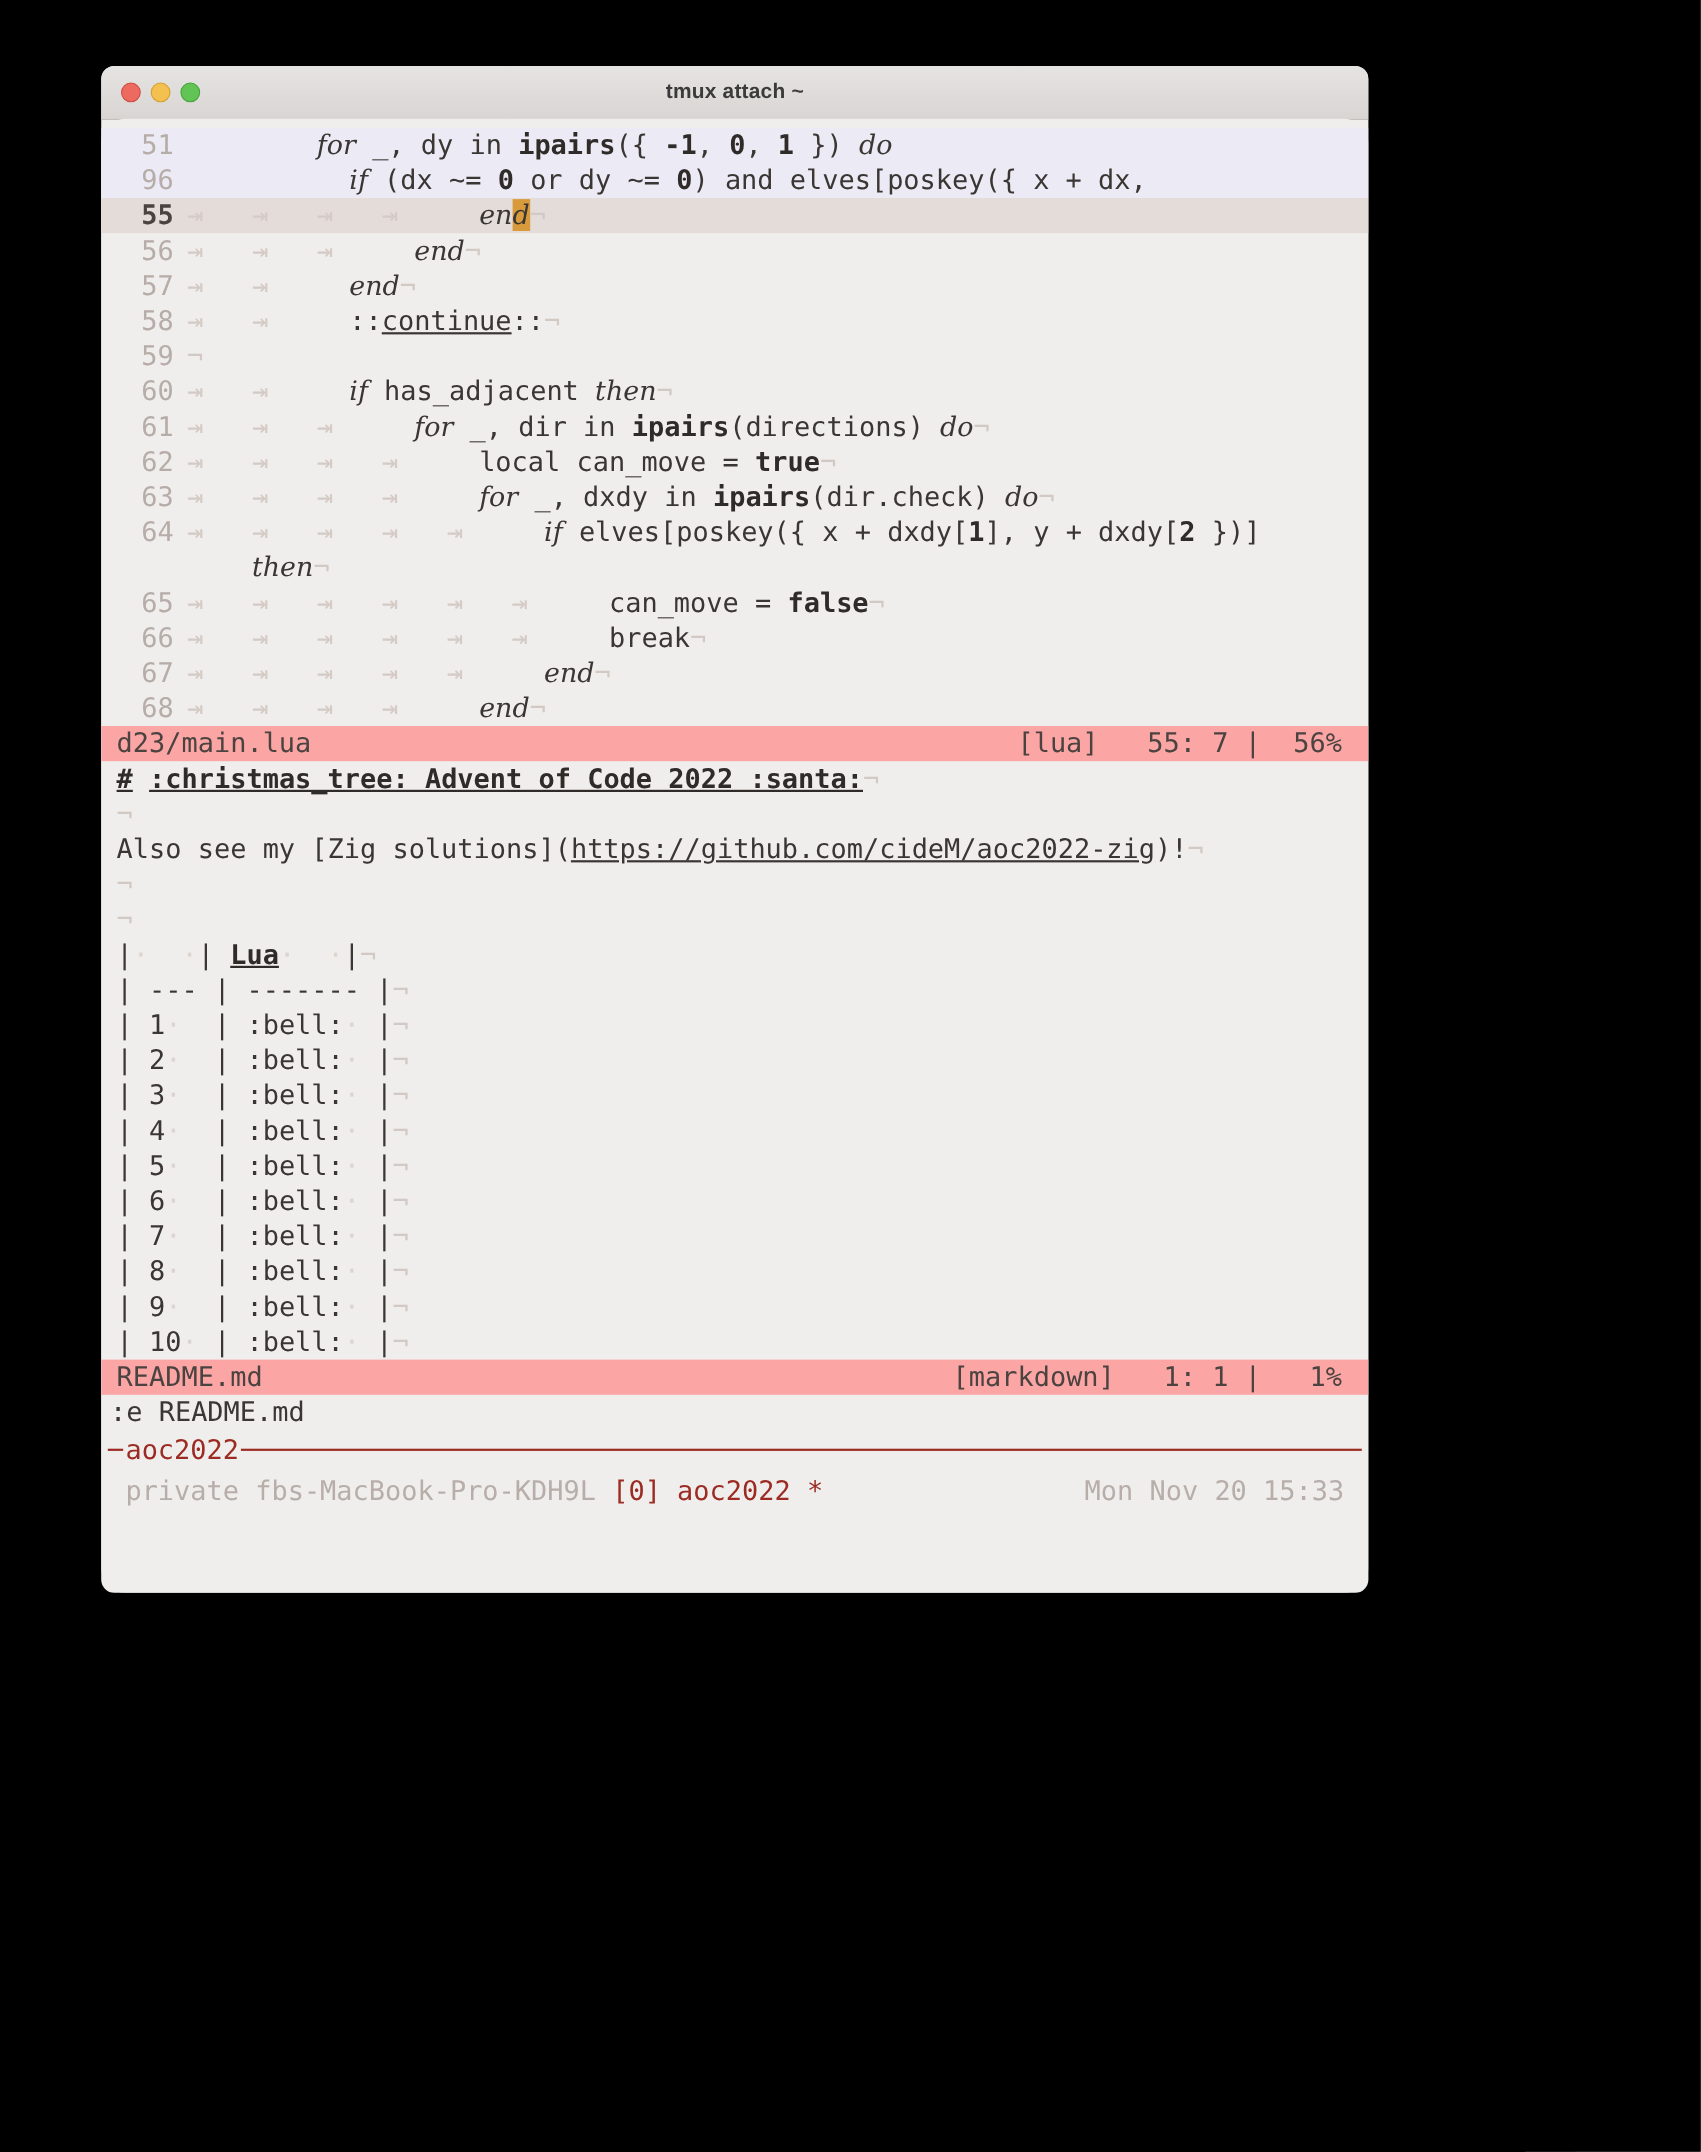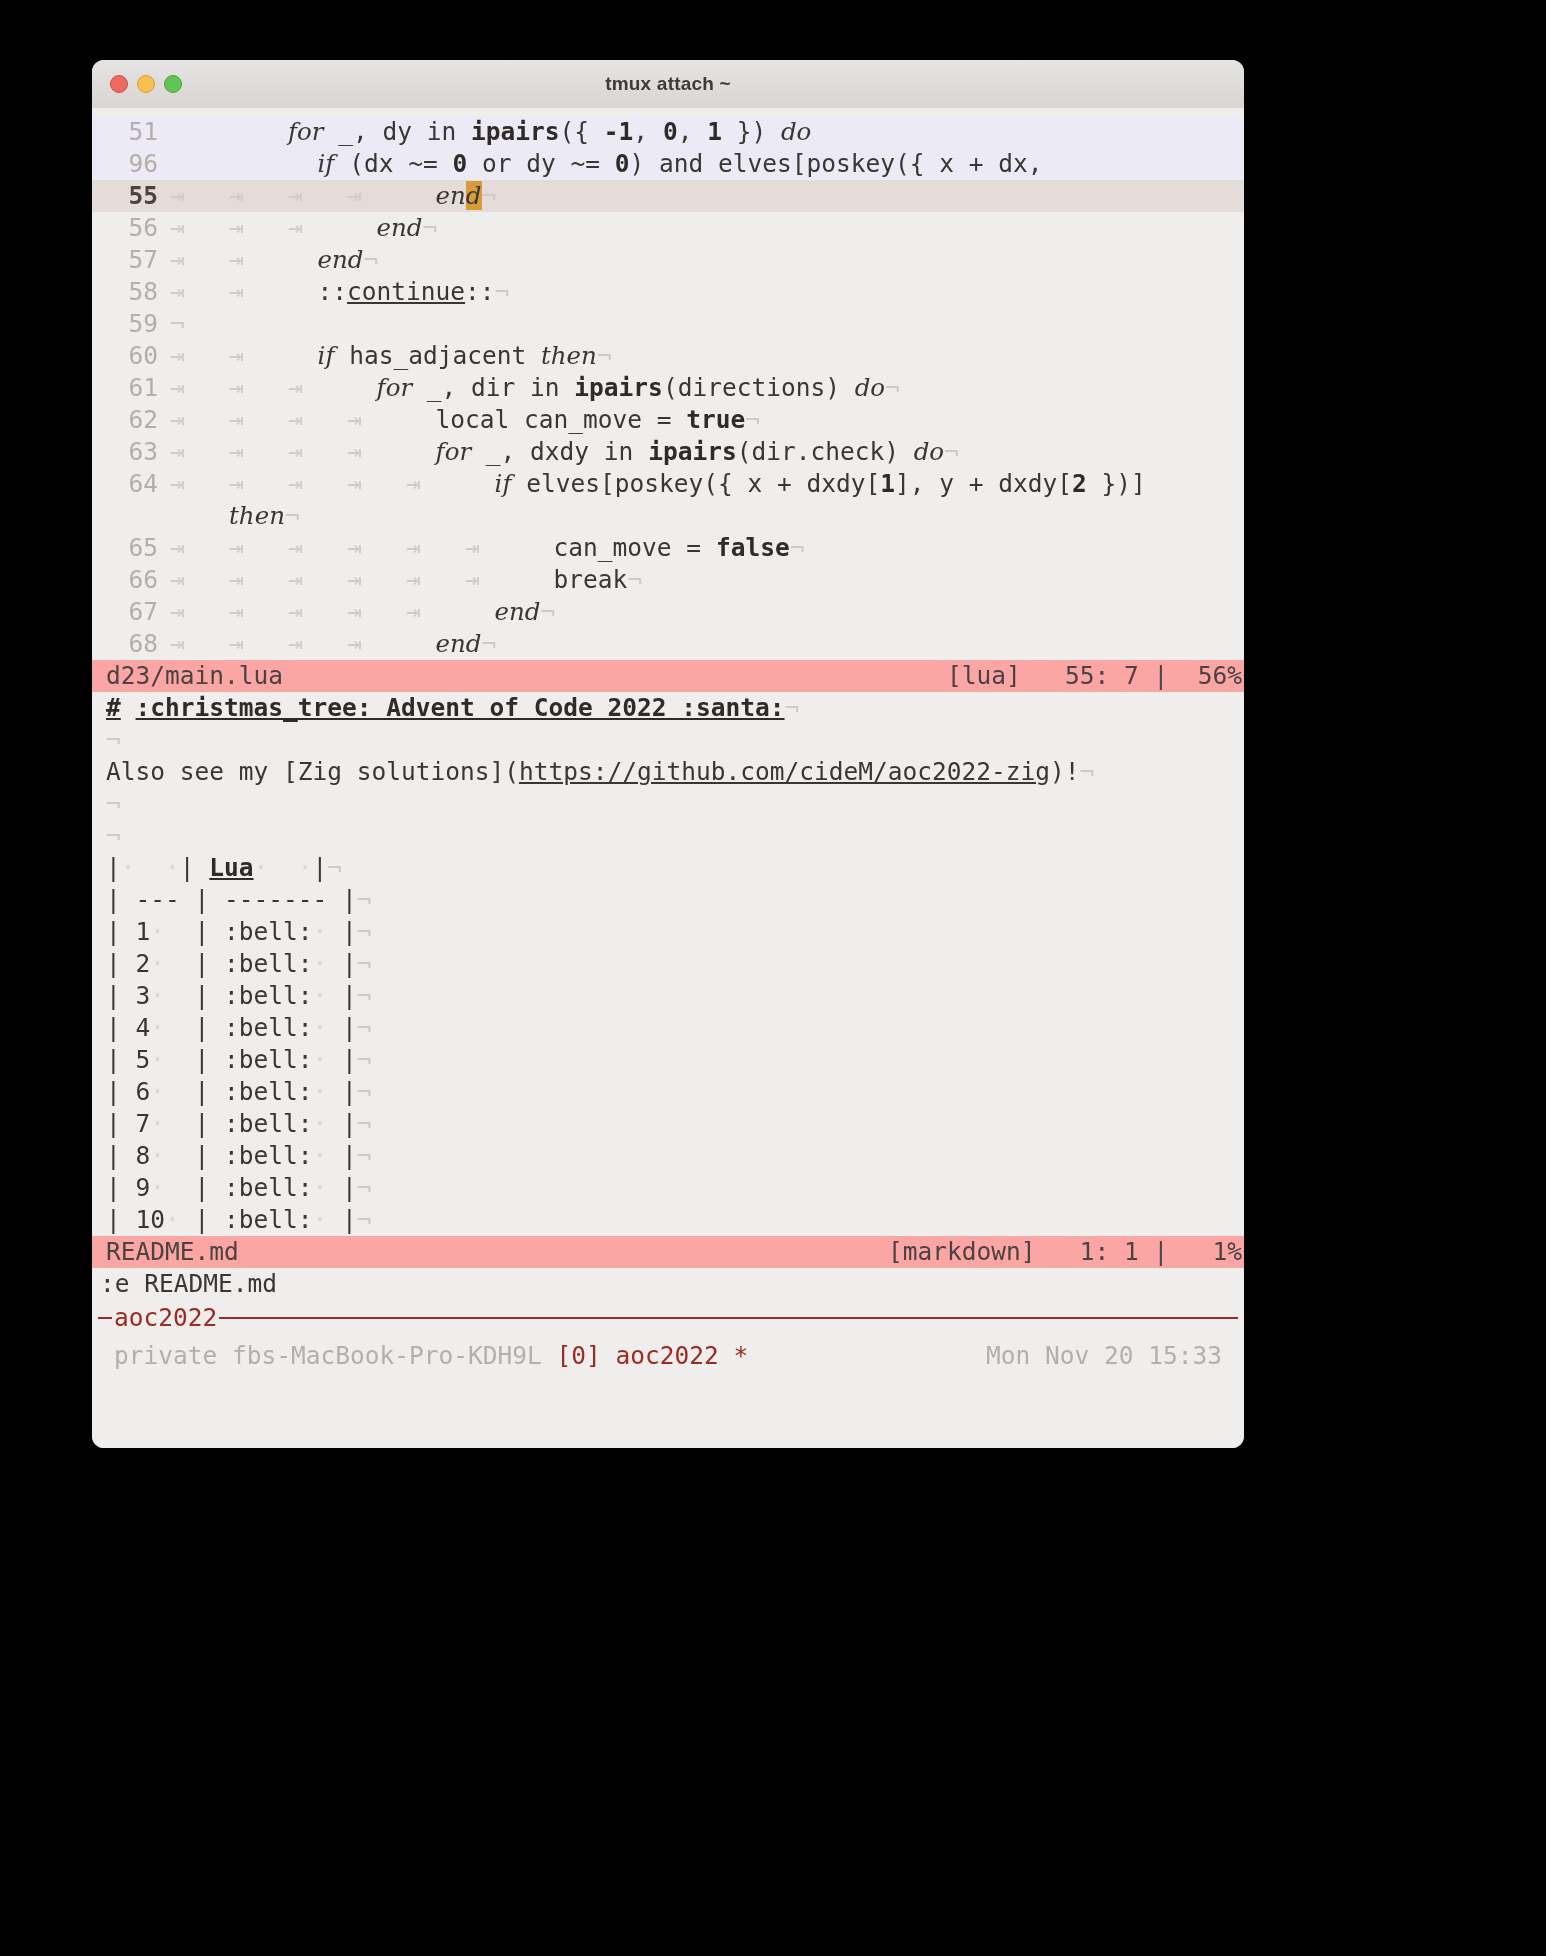--- a/index.html
+++ b/index.html
@@ -26,21 +26,21 @@
   .title{
     position:absolute;left:0;right:0;text-align:center;
     font-family:"Liberation Sans",sans-serif;
     font-size:19px;font-weight:700;color:#3b3b3b;letter-spacing:.2px;
   }
 
   
   .term{
     position:absolute;left:0;right:0;top:48px;bottom:0;
     background:#f0eeec;padding:8px 0 0 0;box-sizing:border-box;
-    font-size:24.5px;line-height:32px;color:#3a3634;
+    font-size:24.5px;line-height:32px;color:#3a3634;border-radius:22px;
   }
 
   
   .pane-lua{padding:0;}
   .cl{white-space:pre;height:32px;padding-left:14px;box-sizing:border-box;}
   .cl.fold{background:#eceaf4;}
   .cl.cur{background:#e3dcd9;}
   .cl.wrap{padding-left:14px;}
 
   .ln{display:inline-block;width:52px;text-align:right;color:#b6aca8;}
@@ -58,21 +58,21 @@
   .cursor{background:#d99a3c;color:#3a3634;}
 
   
   .vstatus{
     background:#fca5a5;color:#4b4340;height:32px;line-height:32px;
     white-space:pre;padding-left:14px;box-sizing:border-box;
     display:flex;align-items:flex-end;
   }
   .vstatus .left{flex:0 0 auto;}
   .vstatus .spacer{flex:1 1 auto;}
-  .vstatus .right{flex:0 0 auto;padding-right:2px;}
+  .vstatus .right{flex:0 0 auto;padding-right:24px;}
 
   
   .pane-md{padding:0;}
   .ml{white-space:pre;height:32px;padding-left:14px;box-sizing:border-box;}
   .hd{font-weight:700;text-decoration:underline;color:#2f2b29;}
   .url{text-decoration:underline;}
   .dot{color:#ddd4cf;}
 
   
   .cmdline{white-space:pre;height:32px;line-height:32px;padding-left:8px;box-sizing:border-box;color:#3a3634;}

